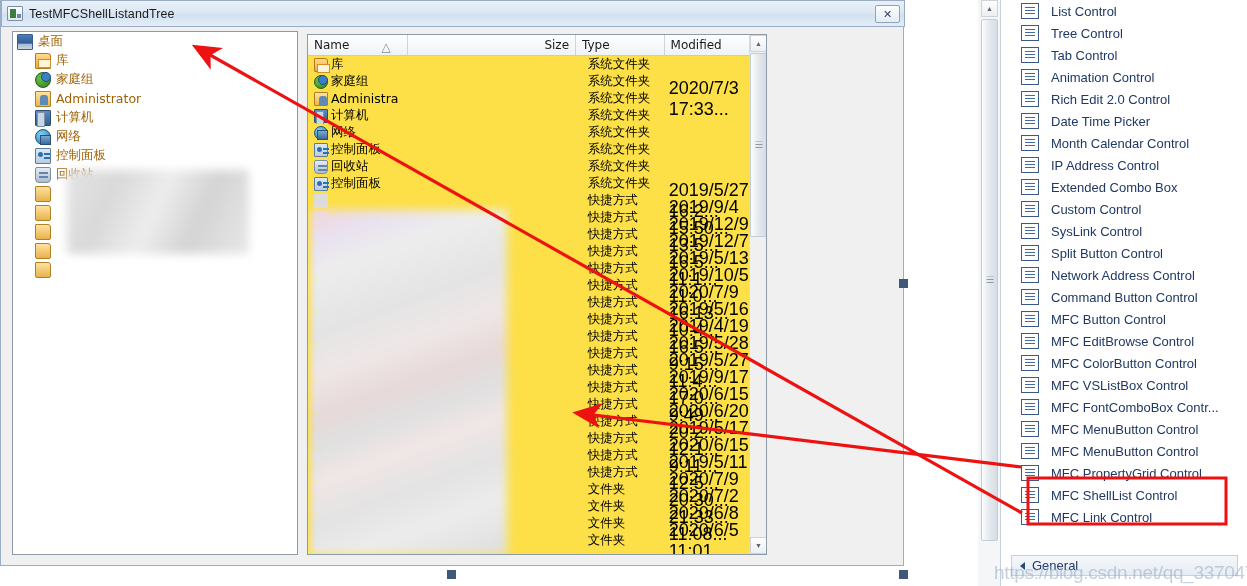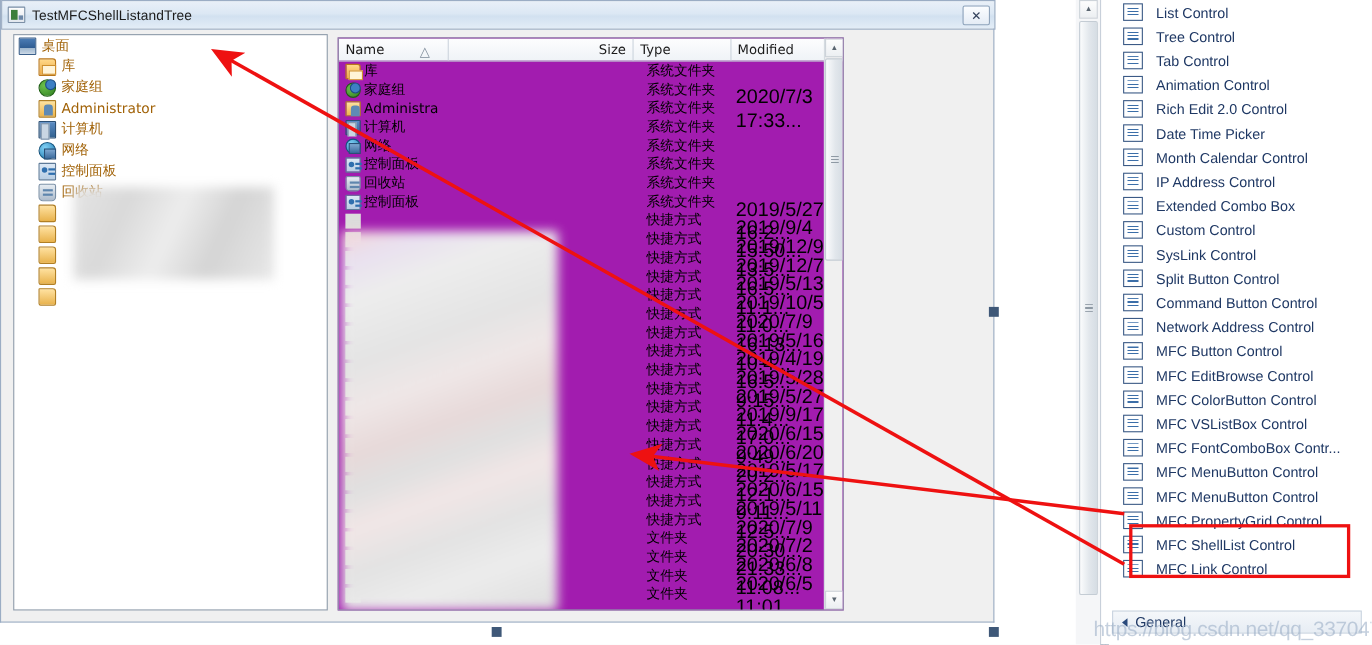--- a/index.html
+++ b/index.html
@@ -82,21 +82,21 @@
   .ic-recycle { background: linear-gradient(to bottom,#e6ecf2,#aebccc); border:1px solid #7a8fa5; border-radius:2px 2px 4px 4px;}
   .ic-recycle::after{content:"";position:absolute;left:3px;top:4px;width:9px;height:2px;background:#5f86ad;box-shadow:0 4px 0 #5f86ad;}
   .ic-folder { background: linear-gradient(to bottom,#ffe2a1,#e8b24c); border:1px solid #b17f24; border-radius:1px 3px 2px 2px;}
 
   
   .blur-block { position: absolute; filter: blur(5px); }
 
   
   .list-ctrl {
     position: absolute; left: 306px; top: 34px; width: 460px; height: 521px;
-    background: #a21caf; border: 1px solid #8d9aa8; overflow: hidden;
+    background: #fde047; border: 1px solid #8d9aa8; overflow: hidden;
   }
   .list-header { display: flex; height: 21px; border-bottom: 1px solid #c3ccd6;
     background: linear-gradient(to bottom,#fdfdfe,#eff3f7); }
   .hcell {
     border-right: 1px solid #ccd4dd; font-size: 12px; color: #1a1a1a;
     display: flex; align-items: center; padding: 0 6px; position: relative;
     font-family: "DejaVu Sans", sans-serif;
   }
   .hcell.right { justify-content: flex-end; }
   .sortmark-outline{position:absolute;right:16px;top:5px;font-size:12px;color:#7d8a98;font-family:"DejaVu Sans",sans-serif;}
@@ -635,27 +635,27 @@
         <div class="tb-item">
           <span class="tb-icon">
             <span class="g-box g-lines"></span>
           </span>
           <span class="tb-label">Split Button Control</span>
         </div>
         <div class="tb-item">
           <span class="tb-icon">
             <span class="g-box g-lines"></span>
           </span>
+          <span class="tb-label">Network Address Control</span>
+        </div>
+        <div class="tb-item">
+          <span class="tb-icon">
+            <span class="g-box g-lines"></span>
+          </span>
           <span class="tb-label">Command Button Control</span>
-        </div>
-        <div class="tb-item">
-          <span class="tb-icon">
-            <span class="g-box g-lines"></span>
-          </span>
-          <span class="tb-label">Network Address Control</span>
         </div>
         <div class="tb-item">
           <span class="tb-icon">
             <span class="g-box g-lines"></span>
           </span>
           <span class="tb-label">MFC Button Control</span>
         </div>
         <div class="tb-item">
           <span class="tb-icon">
             <span class="g-box g-lines"></span>

